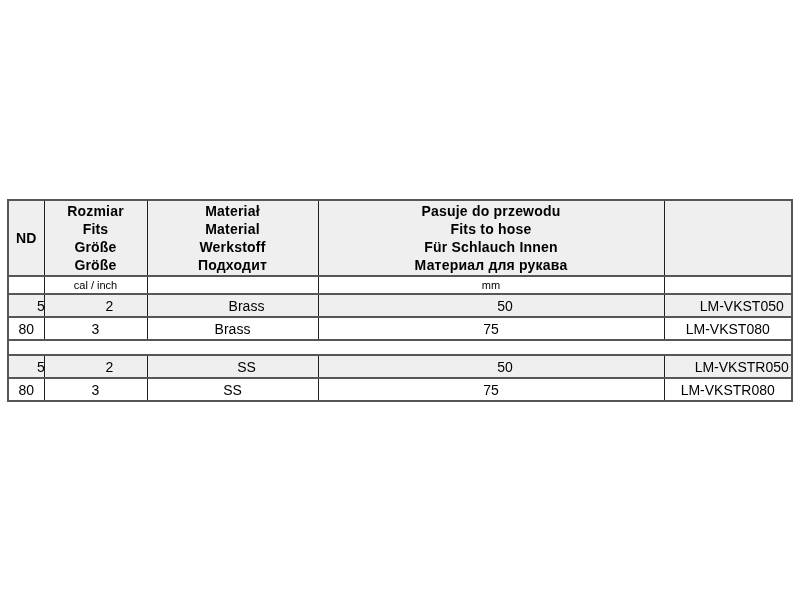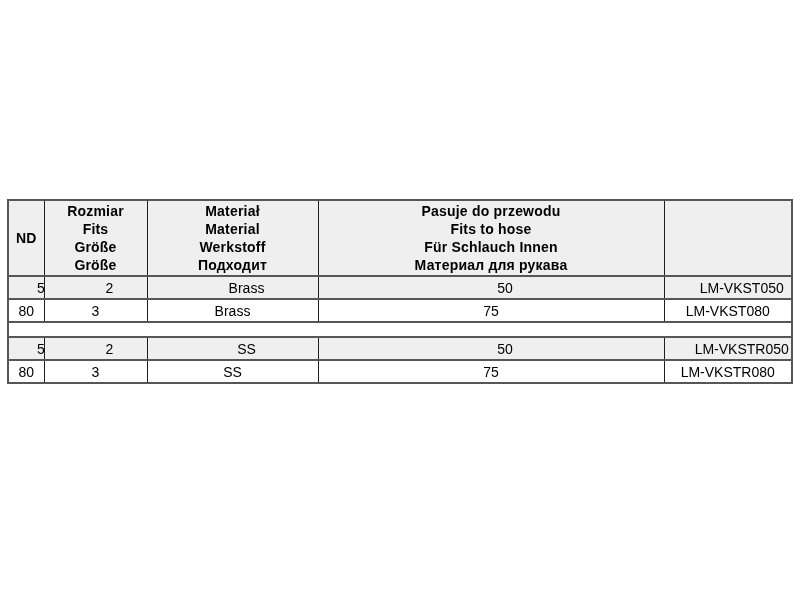--- a/index.html
+++ b/index.html
@@ -104,20 +104,27 @@
       </th>
       <th>
         <span class="hdr-line">Pasuje do przewodu</span>
         <span class="hdr-line">Fits to hose</span>
         <span class="hdr-line">Für Schlauch Innen</span>
         <span class="hdr-line">Материал для рукава</span>
       </th>
       <th></th>
     </tr>
 
+    <tr class="units-row">
+      <td></td>
+      <td>cal / inch</td>
+      <td></td>
+      <td>mm</td>
+      <td></td>
+    </tr>
 
     <tr class="data-row shaded">
       <td class="bold">50</td>
       <td>2</td>
       <td>Brass</td>
       <td>50</td>
       <td class="bold">LM-VKST050</td>
     </tr>
     <tr class="data-row">
       <td class="bold">80</td>

